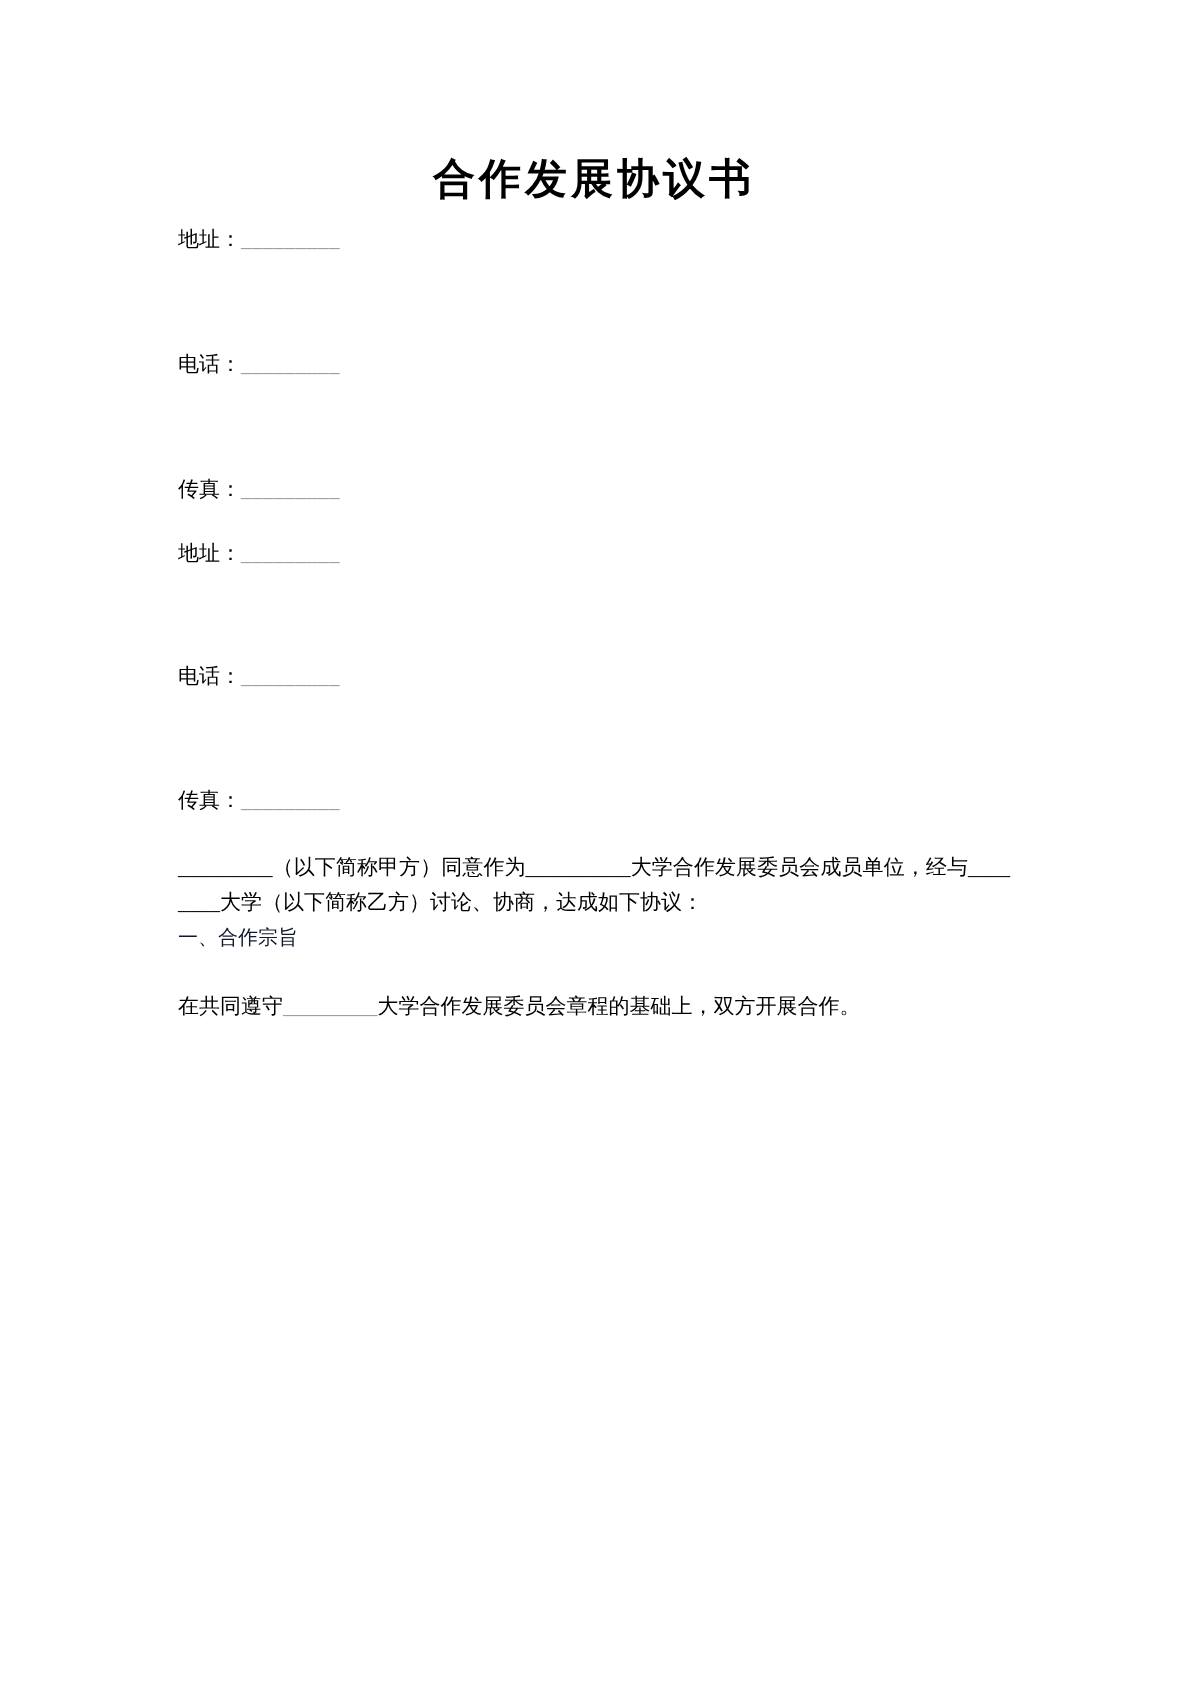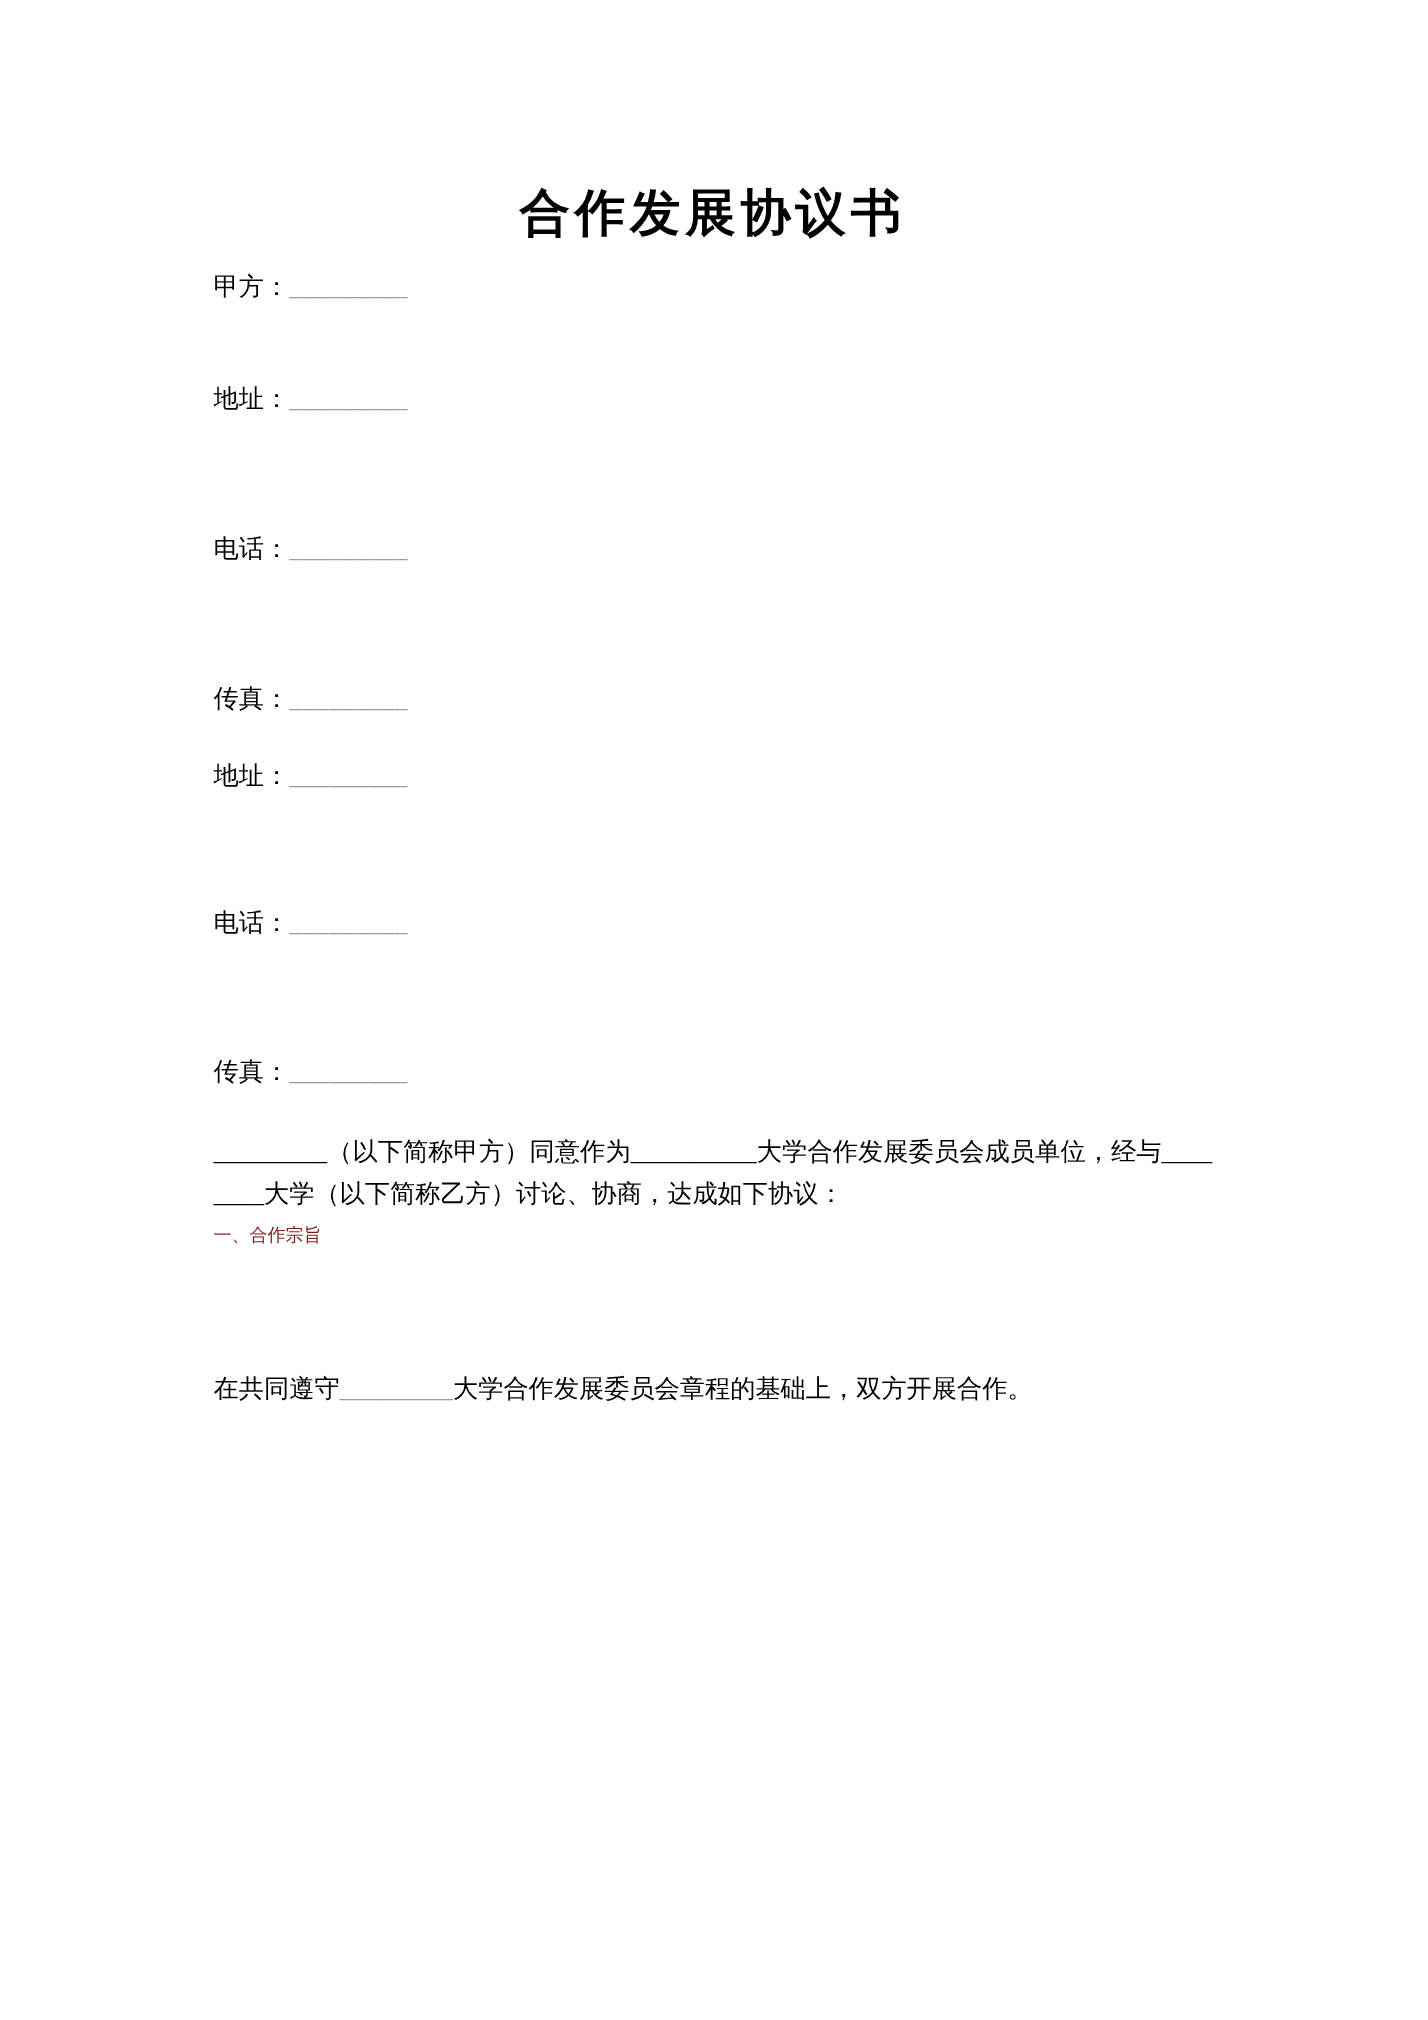--- a/index.html
+++ b/index.html
@@ -47,40 +47,37 @@
   .mb34 { margin-bottom: 34px; }
 
   .para {
     font-size: 21px;
     line-height: 35px;
     text-align: justify;
     color: #000000;
     word-break: break-all;
   }
   .heading {
-    font-size: 15px;
+    font-size: 20px;
     line-height: 35px;
-    color: #7f1d1d;
+    color: #0f172a;
   }
   .mt43 { margin-top: 43px; }
   .mt23 { margin-top: 23px; }
-  .mt62 { margin-top: 92px; }
+  .mt62 { margin-top: 34px; }
 
   .blank-gray { color: #9a9a9a; }
 </style>
 </head>
 <body>
 
 <div class="page">
 
   <div class="doc-title">合作发展协议书</div>
 
-  <div class="field mb62">
-    <span>甲方：</span><span class="blank">_________</span>
-  </div>
 
   <div class="field mb94">
     <span>地址：</span><span class="blank">_________</span>
   </div>
 
   <div class="field mb94">
     <span>电话：</span><span class="blank">_________</span>
   </div>
 
   <div class="field mb33">

